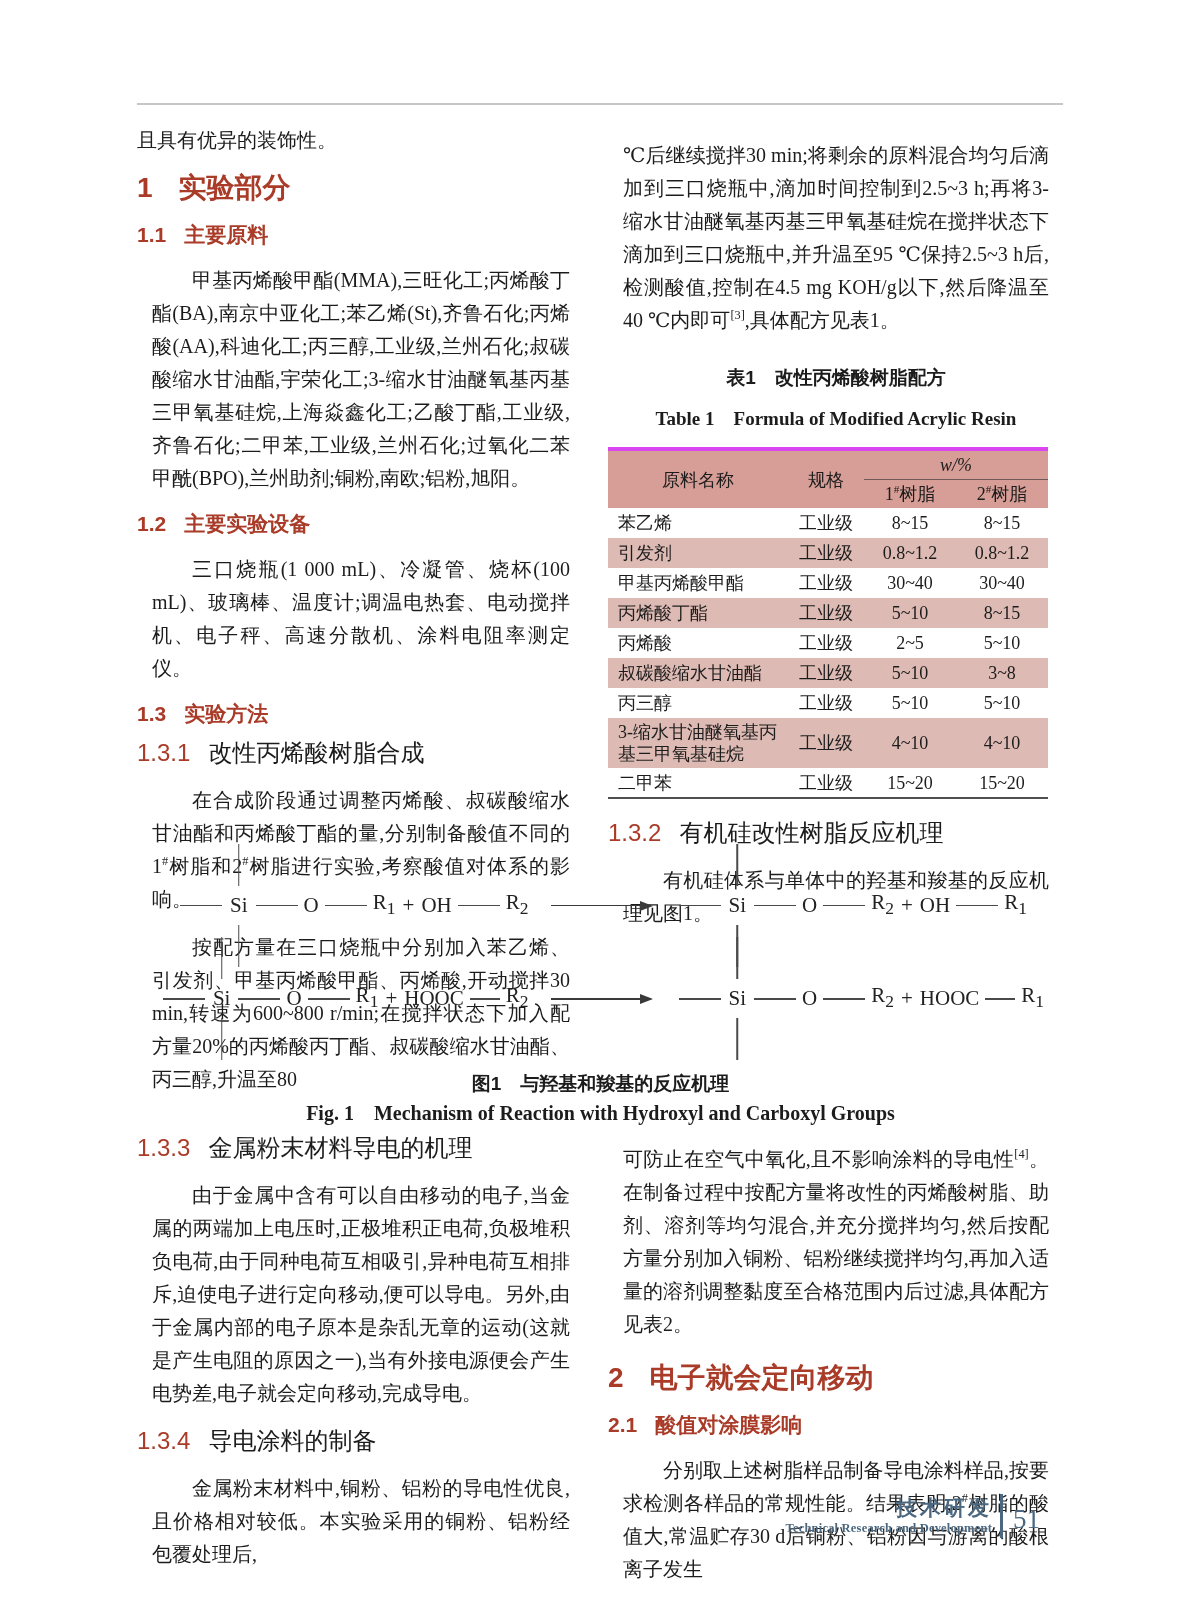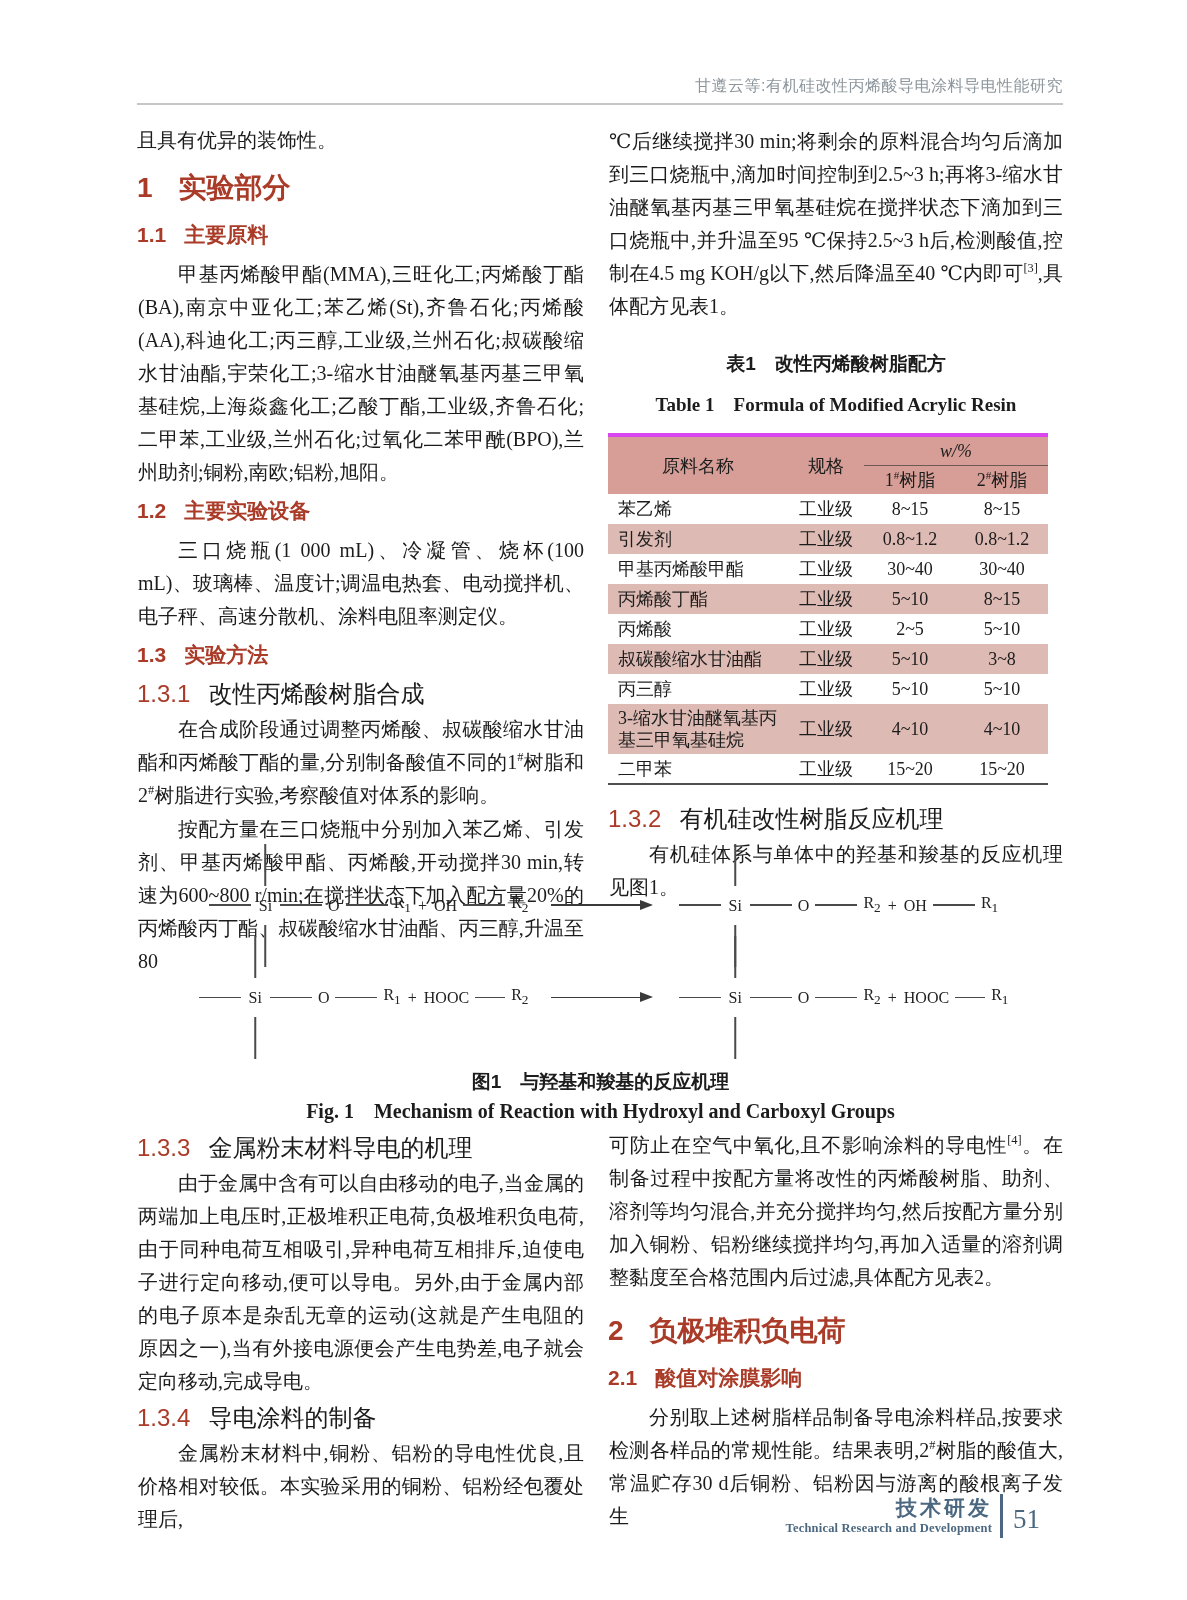--- a/index.html
+++ b/index.html
@@ -11,21 +11,21 @@
                 font-size:16px;color:#8d969d;letter-spacing:.5px;}
   .head-rule{position:absolute;top:103px;left:137px;right:124px;height:2px;background:#c6c6c6;}
 
   
   .region{position:absolute;font-size:20px;line-height:33px;text-align:justify;}
   .col-tl{left:137px;top:124px;width:448px;}
   .col-tr{left:608px;top:124px;width:456px;}
   .col-bl{left:137px;top:1128px;width:448px;}
   .col-br{left:608px;top:1128px;width:456px;}
 
-  p{margin:1px;}
+  p{margin:15px;}
   .indent{text-indent:2em;}
   .intro{margin:0 0 0 0;}
   sup{font-size:.62em;vertical-align:super;line-height:0;}
 
   
   .h-big{font-family:"Liberation Sans","DejaVu Sans",sans-serif;font-weight:bold;color:#a93b28;
          font-size:28px;line-height:34px;margin:14px 0 16px 0;text-align:left;}
   .h-big .num{margin-right:26px;}
   .h-sub{font-family:Liberation Sans, sans-serif;font-weight:bold;color:#a93b28;
          font-size:21px;line-height:28px;margin:8px 0 9px 0;text-align:left;}
@@ -45,21 +45,21 @@
   .th-name,.th-spec{text-align:center;font-size:18px;}
   .th-w{text-align:center;border-bottom:1px solid #6e5a55;font-style:italic;font-size:18px;}
   .th-resin{text-align:center;font-size:18px;padding-bottom:6px;}
   tbody td.c{text-align:center;}
   tbody td.n{text-align:left;padding-left:10px;}
   tbody tr:nth-child(even){background:#ddbab3;}
   tbody tr{height:30px;}
 
   
   .figure{left:137px;top:838px;width:927px;text-align:center;}
-  .equation{display:flex;align-items:center;justify-content:center;font-size:16px;color:#222;
+  .equation{display:flex;align-items:center;justify-content:center;font-size:21px;color:#222;
             font-family:"Liberation Serif","DejaVu Serif",serif;}
   .eq1{margin-top:48px;}
   .eq2{margin-top:54px;}
   .bond{width:42px;height:1.5px;background:#4a4a4a;margin:0 6px;flex:none;}
   .bond.s{width:30px;}
   .atom{white-space:nowrap;}
   .plus{margin:0 7px;}
   .si{position:relative;padding:0 2px;}
   .si .v{position:absolute;left:50%;width:1.5px;background:#4a4a4a;transform:translateX(-50%);}
   .si .v-top{bottom:calc(100% + 3px);height:42px;}
@@ -78,21 +78,20 @@
              letter-spacing:3px;line-height:24px;}
   .footer-en{font-size:12.5px;font-weight:bold;line-height:17px;letter-spacing:.2px;}
   .footer-bar{width:3px;height:44px;background:#4b6880;margin:0 10px 0 8px;}
   .footer-page{font-size:27px;line-height:30px;padding-top:6px;}
 </style>
 </head>
 <body>
 
 <div class="page">
 
-  <div class="running-head">甘遵云等:有机硅改性丙烯酸导电涂料导电性能研究</div>
   <div class="head-rule"></div>
 
   <div class="region col-tl">
     <p class="intro">且具有优异的装饰性。</p>
 
     <div class="h-big">
       <span class="num">1</span><span>实验部分</span>
     </div>
 
     <div class="h-sub">
@@ -263,21 +262,21 @@
     <p class="indent">由于金属中含有可以自由移动的电子,当金属的两端加上电压时,正极堆积正电荷,负极堆积负电荷,由于同种电荷互相吸引,异种电荷互相排斥,迫使电子进行定向移动,便可以导电。另外,由于金属内部的电子原本是杂乱无章的运动(这就是产生电阻的原因之一),当有外接电源便会产生电势差,电子就会定向移动,完成导电。</p>
     <div class="h-sub3">
       <span class="num">1.3.4</span><span class="ttl">导电涂料的制备</span>
     </div>
     <p class="indent">金属粉末材料中,铜粉、铝粉的导电性优良,且价格相对较低。本实验采用的铜粉、铝粉经包覆处理后,</p>
   </div>
 
   <div class="region col-br">
     <p>可防止在空气中氧化,且不影响涂料的导电性<sup>[4]</sup>。在制备过程中按配方量将改性的丙烯酸树脂、助剂、溶剂等均匀混合,并充分搅拌均匀,然后按配方量分别加入铜粉、铝粉继续搅拌均匀,再加入适量的溶剂调整黏度至合格范围内后过滤,具体配方见表2。</p>
     <div class="h-big" style="margin-top:20px">
-      <span class="num">2</span><span>负极堆积负电荷</span>
+      <span class="num">2</span><span>电子就会定向移动</span>
     </div>
     <div class="h-sub">
       <span class="num">2.1</span><span>酸值对涂膜影响</span>
     </div>
     <p class="indent">分别取上述树脂样品制备导电涂料样品,按要求检测各样品的常规性能。结果表明,2<sup>#</sup>树脂的酸值大,常温贮存30 d后铜粉、铝粉因与游离的酸根离子发生</p>
   </div>
 
   <div class="footer">
     <div class="footer-label">
       <div class="footer-zh">技术研发</div>

